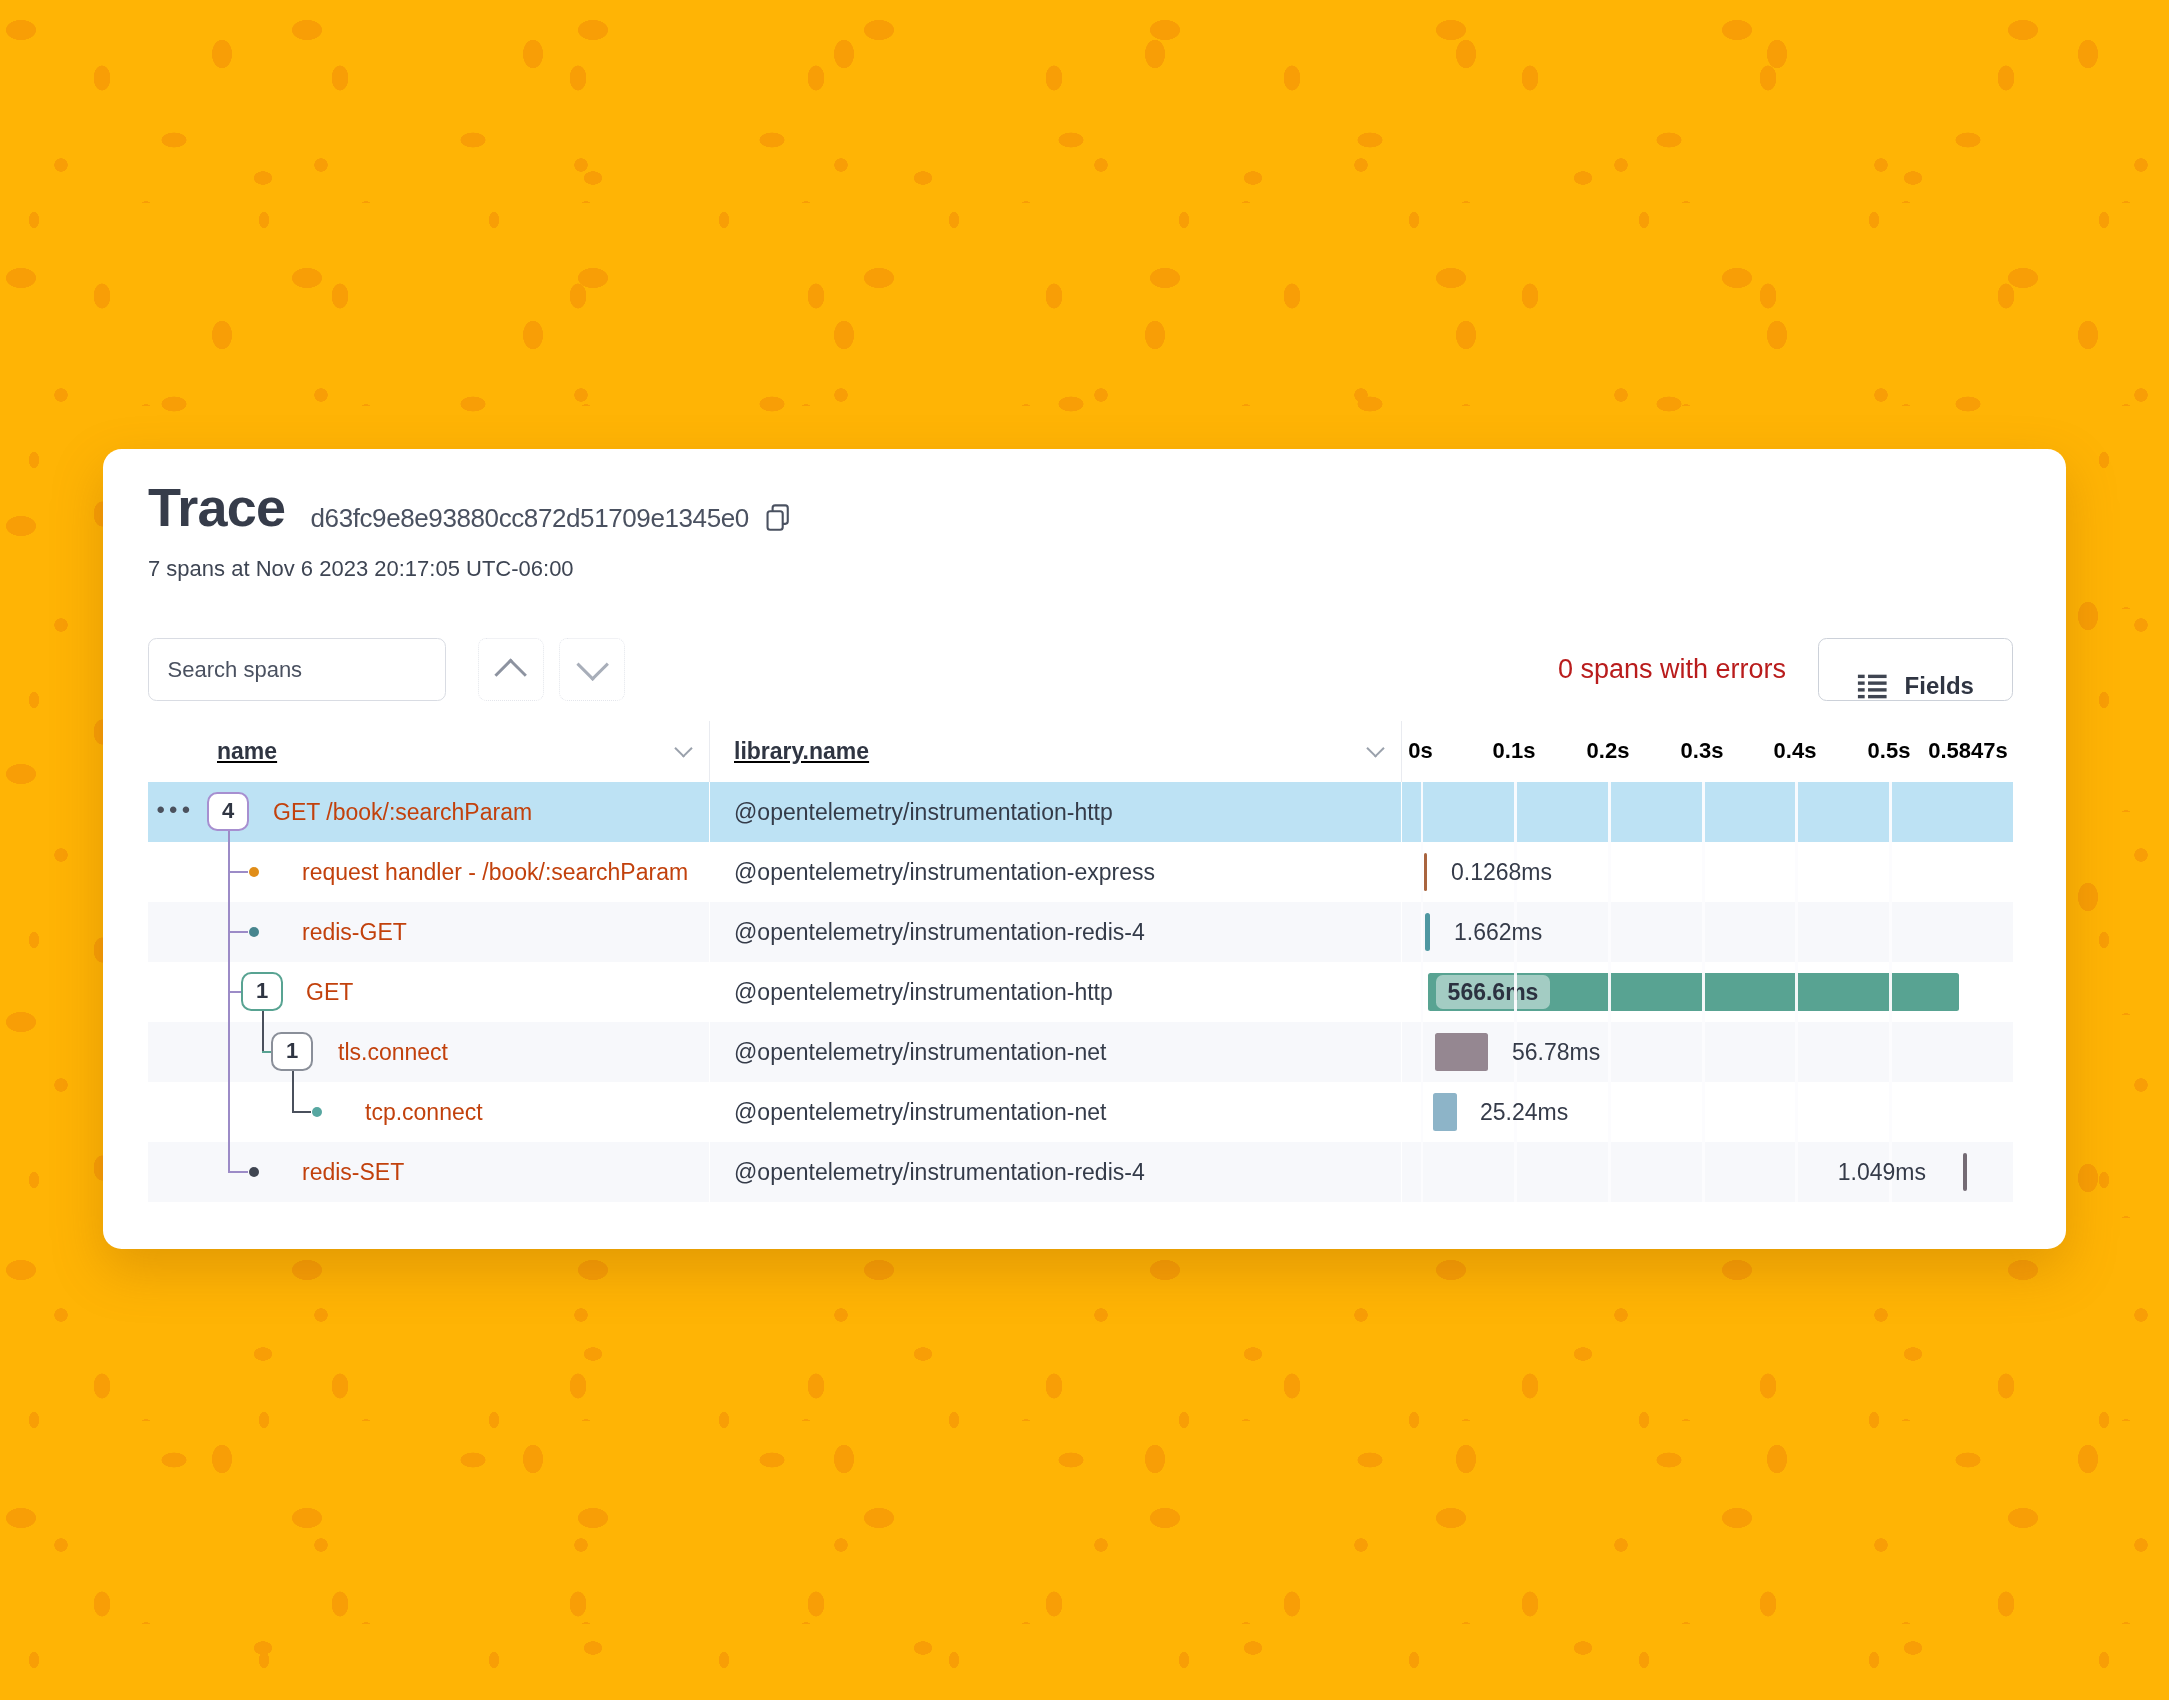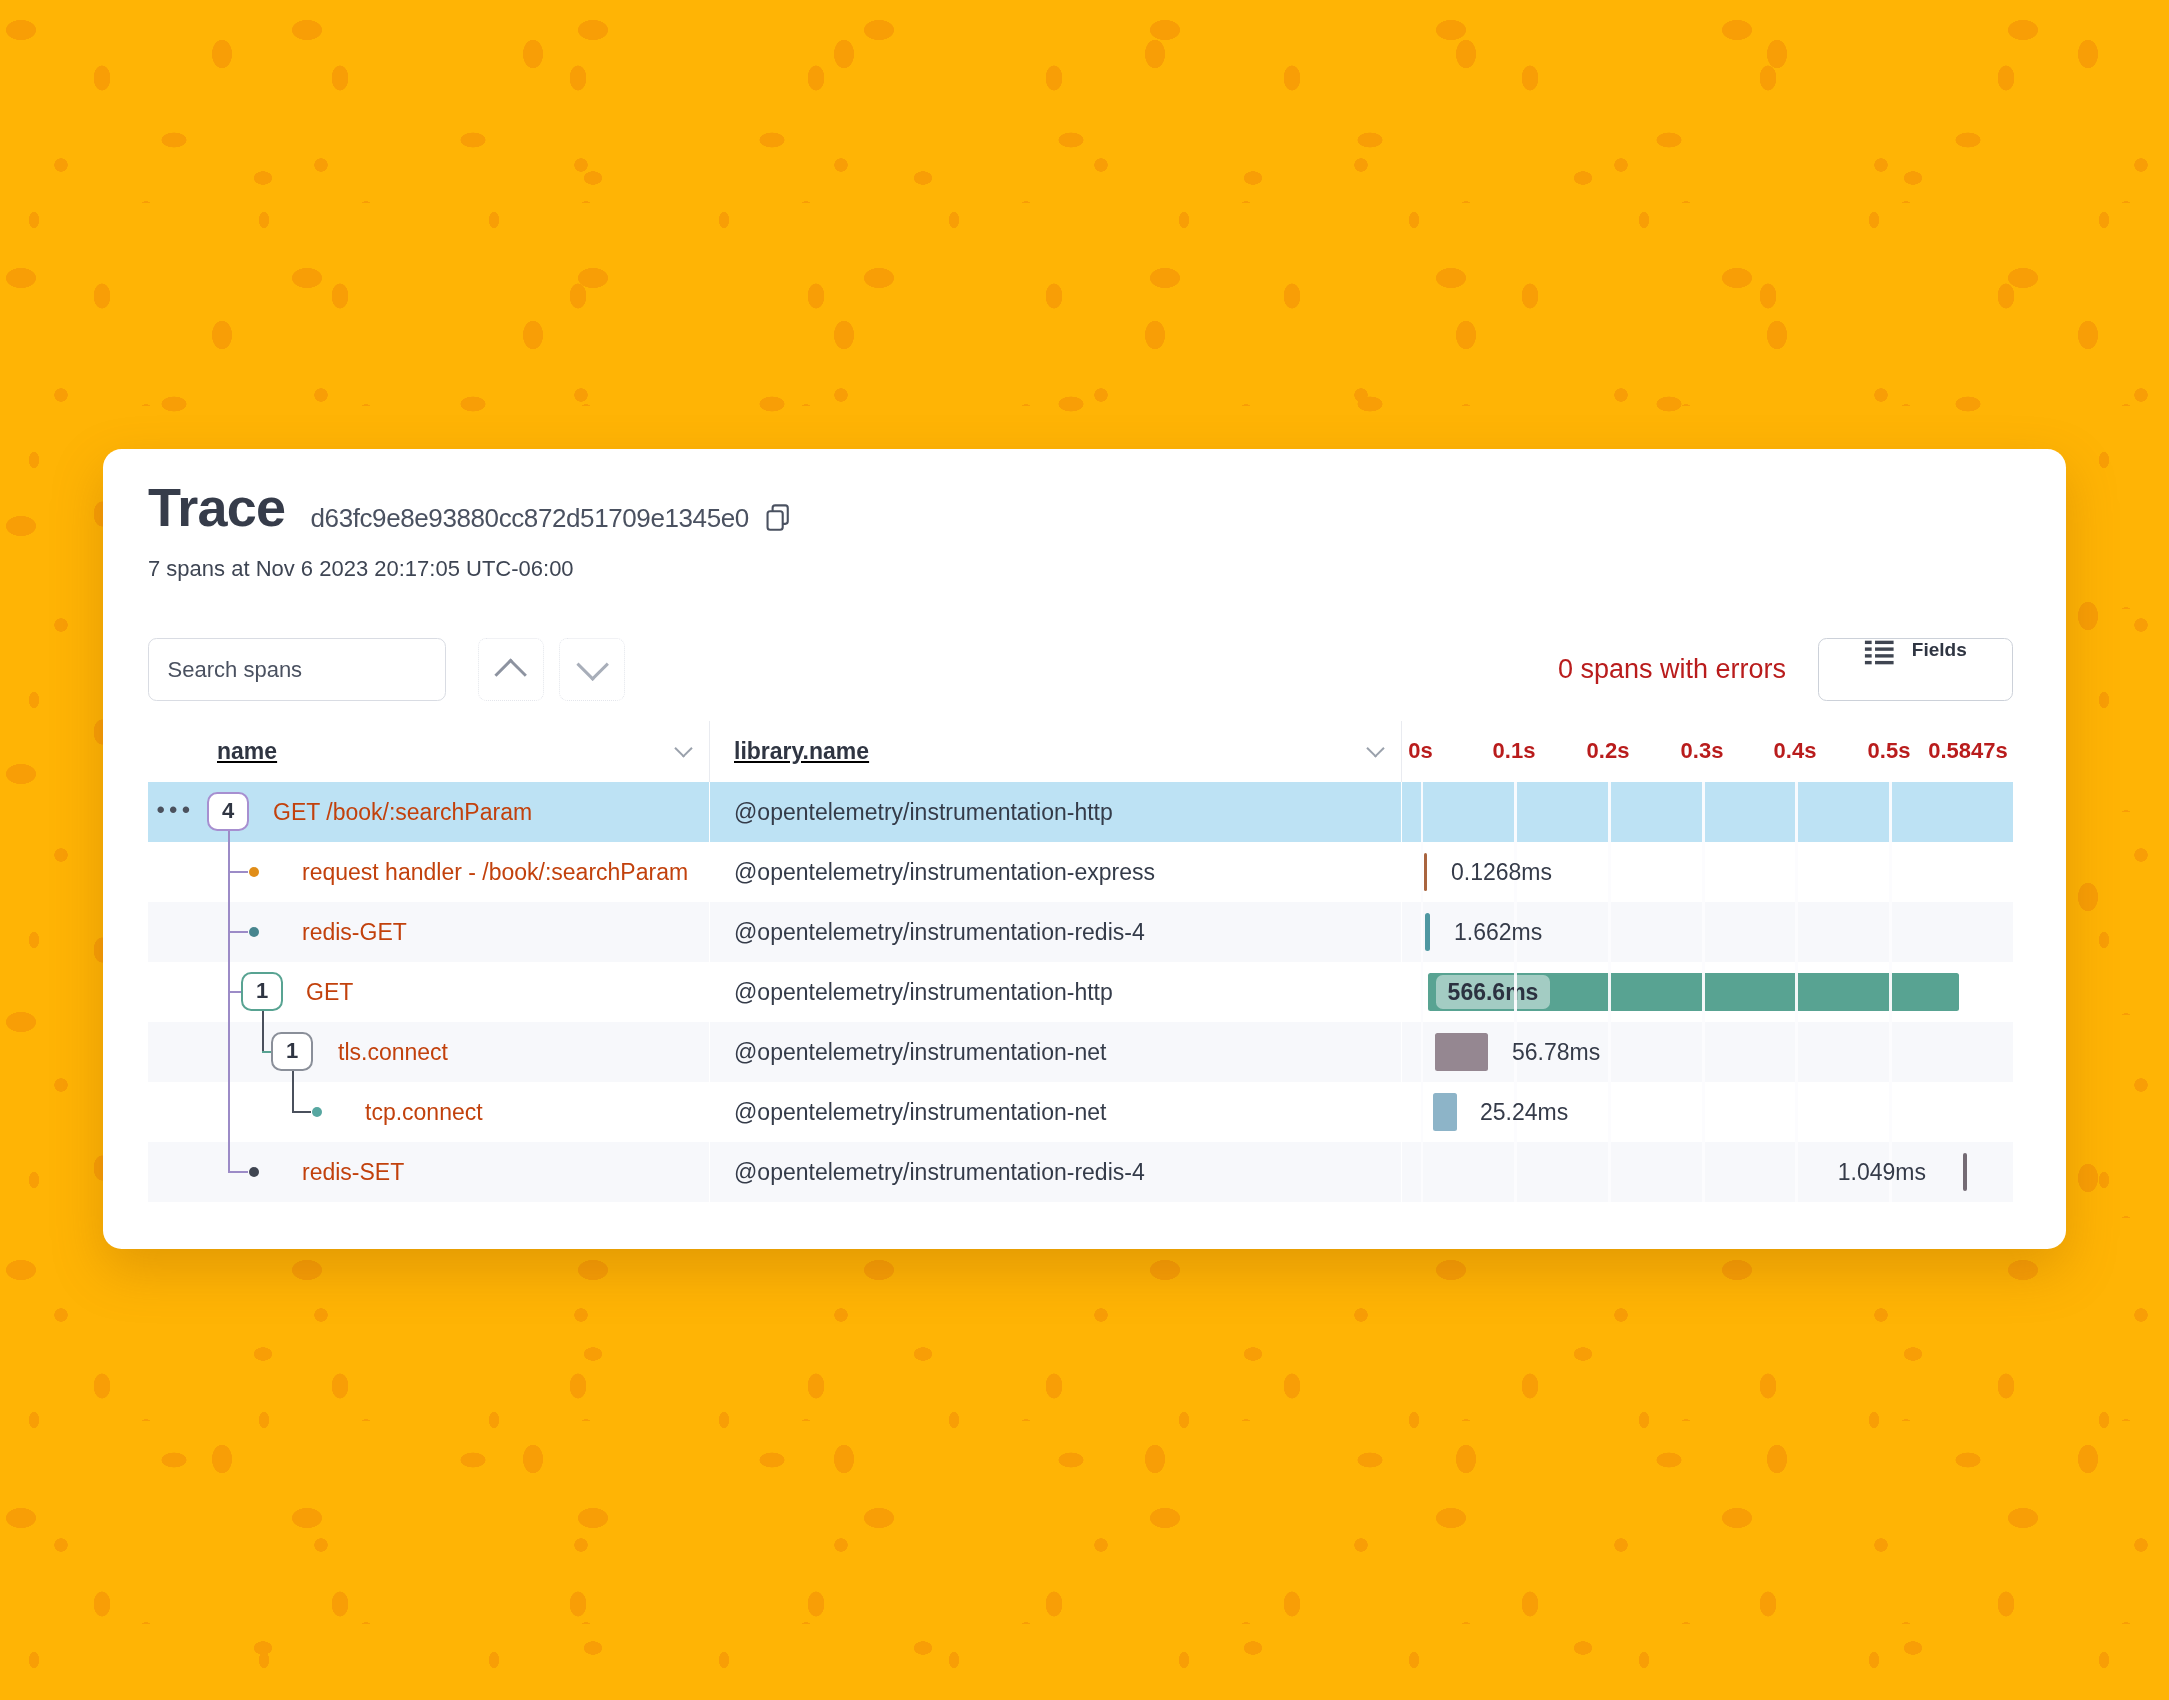--- a/index.html
+++ b/index.html
@@ -41,39 +41,39 @@
   }
   .nav-btn.up{margin-left:32px;}
   .nav-btn.down{margin-left:15.3px;}
   .chev-glyph{width:20.3px;height:20.3px;border-right:3.4px solid #a8aeb9;border-bottom:3.4px solid #a8aeb9;}
   .chev-glyph.up{transform:rotate(-135deg) translate(-3.4px,-3.4px);border-color:#8d93a0;}
   .chev-glyph.down{transform:rotate(45deg) translate(-3.4px,-3.4px);}
   .toolbar-spacer{flex:1;}
   .errors-text{font-size:27px;color:#b91c1c;margin-right:32px;}
   .fields-btn{
     width:195px;height:63px;box-sizing:border-box;border:1.7px solid #ccd1d9;border-radius:8.5px;background:#fff;
-    display:flex;align-items:flex-start;justify-content:center;gap:17px;cursor:pointer;
-    font-size:19px;font-weight:700;color:#2f3542;
+    display:flex;align-items:flex-end;justify-content:center;gap:17px;cursor:pointer;
+    font-size:24px;font-weight:700;color:#2f3542;
   }
   
   .trace-table{margin-top:19.5px;text-decoration:underline;}
   .thead{display:flex;height:61px;}
   .row{display:flex;height:60px;}
   .cell{box-sizing:border-box;position:relative;}
   .name-cell{width:562px;}
   .lib-cell{width:692px;}
   .tl-cell{width:611px;}
   .thead .cell{border-right:1.7px solid #e9ebf0;display:flex;align-items:center;}
   .thead .tl-cell{border-right:none;}
   .th-label{font-size:23px;font-weight:700;color:#2f3542;}
   .thead .name-cell .th-label{padding-left:69px;}
   .thead .lib-cell .th-label{padding-left:24px;}
   .chev{position:absolute;right:18.6px;top:50%;width:11px;height:11px;
     border-right:2.1px solid #9aa1ac;border-bottom:2.1px solid #9aa1ac;transform:translateY(-70%) rotate(45deg);}
-  .tick{position:absolute;top:50%;transform:translate(-50%,-50%);font-size:22px;font-weight:700;color:#b91c1c;white-space:nowrap;}
+  .tick{position:absolute;top:50%;transform:translate(-50%,-50%);font-size:22px;font-weight:700;color:#000000;white-space:nowrap;}
   
   .row{background:#ffffff;}
   .row.alt{background:#f7f8fb;}
   .row.sel{background:#bde2f4;}
   .row .name-cell,.row .lib-cell{border-right:1.7px solid #ffffff;}
   .row .tl-cell{border-left:0;}
   .lib-text{position:absolute;left:24px;top:50%;transform:translateY(-50%);font-size:23px;color:#343b49;white-space:nowrap;}
   .nm{position:absolute;top:50%;transform:translateY(-50%);font-size:23px;color:#c2410c;white-space:nowrap;}
   .dots{position:absolute;left:8.5px;top:50%;transform:translateY(-58%);font-size:24px;letter-spacing:4.2px;color:#4b515d;cursor:pointer;}
   .badge{position:absolute;top:10.2px;height:39px;min-width:42px;padding:0 5.1px;background:#fff;border-radius:10.2px;

